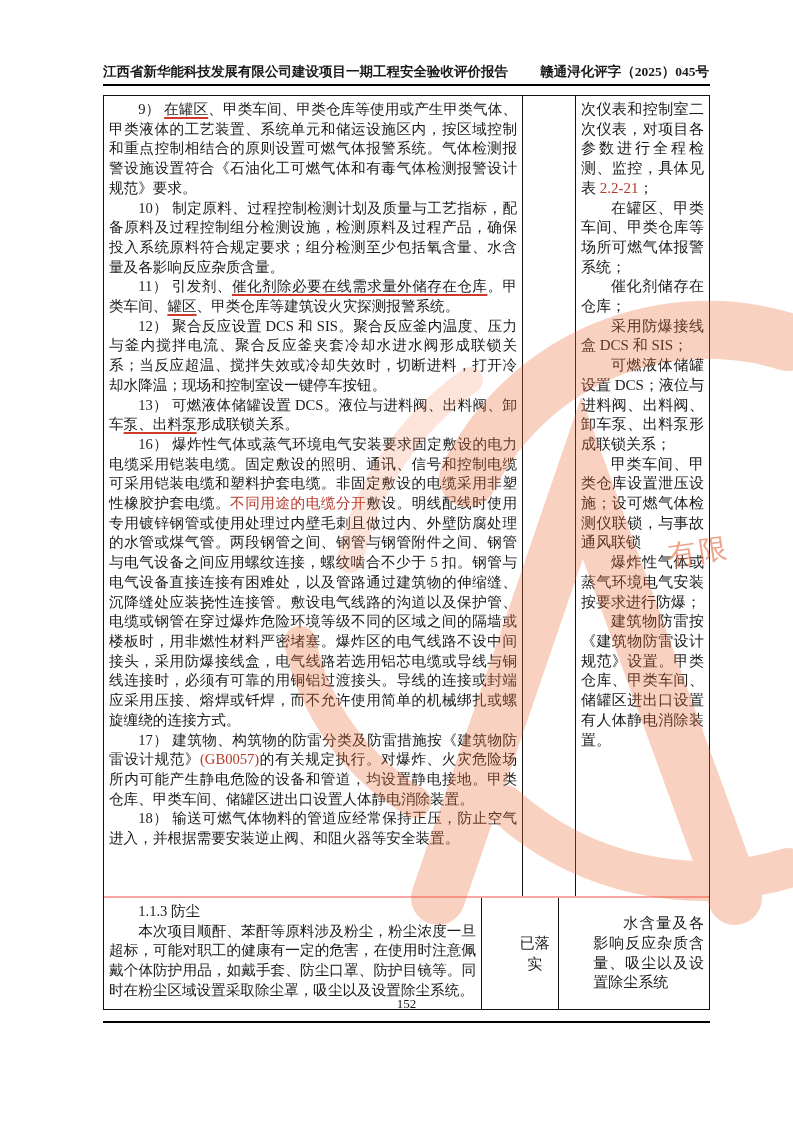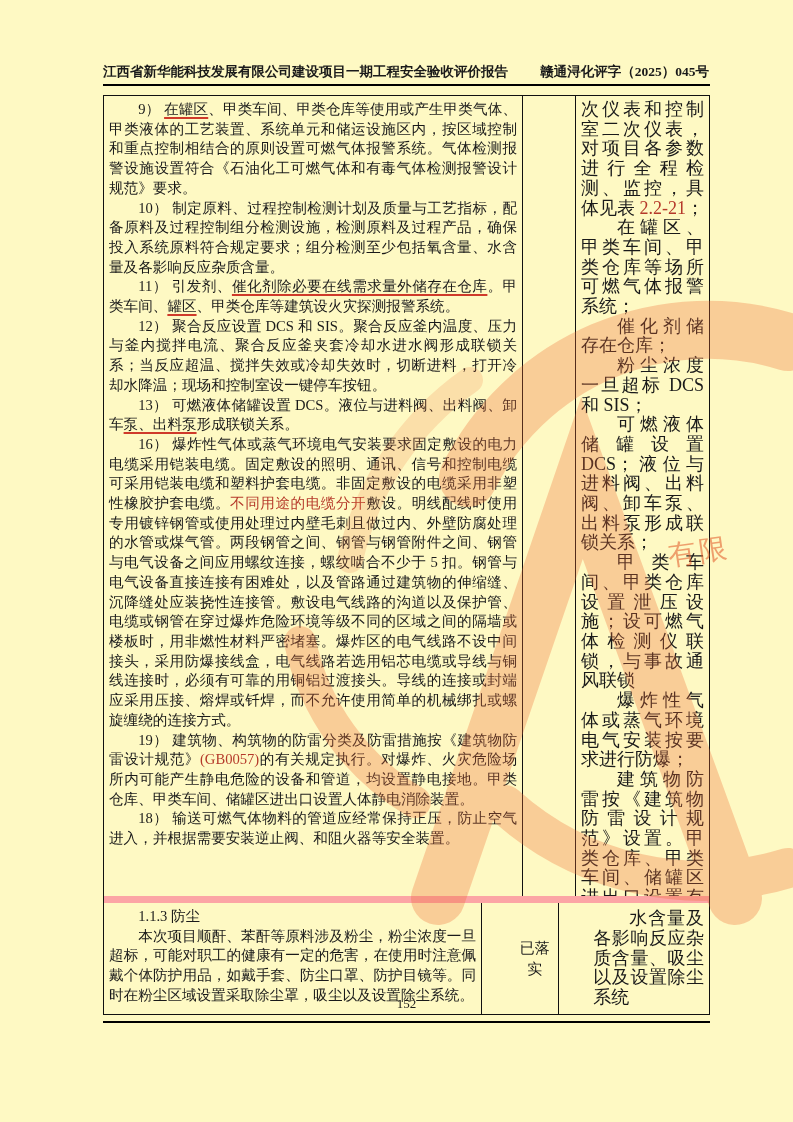--- a/index.html
+++ b/index.html
@@ -1,20 +1,20 @@
 <!DOCTYPE html>
 <html><head>
 <meta charset="utf-8">
 <style>
   html,body{margin:0;padding:0;}
   body{background:#888;}
   .page{
     position:relative;
     width:793px;height:1122px;
-    background:#fef9c3;
+    background:#ffffff;
     font-family:"Liberation Serif","DejaVu Serif",serif;
     color:#1a1a1a;
     overflow:hidden;
   }
   .hdr-left{
     position:absolute;left:103px;top:63px;
     font-size:13.5px;font-weight:bold;white-space:nowrap;
   }
   .hdr-right{
     position:absolute;right:84px;top:63px;
@@ -22,36 +22,36 @@
   }
   .hdr-rule{
     position:absolute;left:103px;top:84px;width:607px;height:2px;background:#000;
   }
   .tbl{
     position:absolute;left:103px;top:95px;width:607px;
     border:1px solid #111;box-sizing:border-box;
   }
   .row{display:flex;}
   .row1{height:800px;}
-  .row2{height:111px;border-top:7px solid #fca5a5;gap:29px;}
+  .row2{height:111px;border-top:2px solid #fca5a5;gap:29px;}
   .cell{box-sizing:border-box;overflow:hidden;}
   .cell-main{
     width:419px;border-right:1px solid #111;
     padding:4px 5px 0 5px;
     font-size:14.6px;line-height:19.7px;
   }
   .cell-status{
     width:53px;border-right:1px solid #111;
     display:flex;align-items:center;justify-content:center;
     text-align:center;font-size:15px;line-height:21px;padding:2px;
   }
   .cell-notes{
     width:133px;
     padding:4px 5px 0 5px;
-    font-size:18px;line-height:19.7px;
+    font-size:15px;line-height:19.7px;
   }
   .notes-center{display:flex;flex-direction:column;justify-content:center;padding-top:0;}
   .para{
     margin:0;text-indent:2em;
     text-align:justify;
   }
   .para.noindent{text-indent:0;}
   .red{color:#b5392a;}
   .ru{
     text-decoration:underline;
@@ -89,31 +89,31 @@
 
   <div class="tbl">
     <div class="row row1">
       <div class="cell cell-main">
           <p class="para"><span>9） </span><span class="ru">在罐区</span><span>、甲类车间、甲类仓库等使用或产生甲类气体、甲类液体的工艺装置、系统单元和储运设施区内，按区域控制和重点控制相结合的原则设置可燃气体报警系统。气体检测报警设施设置符合《石油化工可燃气体和有毒气体检测报警设计规范》要求。</span></p>
           <p class="para"><span>10） 制定原料、过程控制检测计划及质量与工艺指标，配备原料及过程控制组分检测设施，检测原料及过程产品，确保投入系统原料符合规定要求；组分检测至少包括氧含量、水含量及各影响反应杂质含量。</span></p>
           <p class="para"><span>11） 引发剂、</span><span class="ru">催化剂除必要在线需求量外储存在仓库</span><span>。甲类车间、</span><span class="ru">罐区</span><span>、甲类仓库等建筑设火灾探测报警系统。</span></p>
           <p class="para"><span>12） 聚合反应设置 DCS 和 SIS。聚合反应釜内温度、压力与釜内搅拌电流、聚合反应釜夹套冷却水进水阀形成联锁关系；当反应超温、搅拌失效或冷却失效时，切断进料，打开冷却水降温；现场和控制室设一键停车按钮。</span></p>
           <p class="para"><span>13） 可燃液体储罐设置 DCS。液位与进料阀、出料阀、卸车</span><span class="ru">泵、出料泵</span><span>形成联锁关系。</span></p>
           <p class="para"><span>16） 爆炸性气体或蒸气环境电气安装要求固定敷设的电力电缆采用铠装电缆。固定敷设的照明、通讯、信号和控制电缆可采用铠装电缆和塑料护套电缆。非固定敷设的电缆采用非塑性橡胶护套电缆。</span><span class="red">不同用途的电缆分开</span><span>敷设。明线配线时使用专用镀锌钢管或使用处理过内壁毛刺且做过内、外壁防腐处理的水管或煤气管。两段钢管之间、钢管与钢管附件之间、钢管与电气设备之间应用螺纹连接，螺纹啮合不少于 5 扣。钢管与电气设备直接连接有困难处，以及管路通过建筑物的伸缩缝、沉降缝处应装挠性连接管。敷设电气线路的沟道以及保护管、电缆或钢管在穿过爆炸危险环境等级不同的区域之间的隔墙或楼板时，用非燃性材料严密堵塞。爆炸区的电气线路不设中间接头，采用防爆接线盒，电气线路若选用铝芯电缆或导线与铜线连接时，必须有可靠的用铜铝过渡接头。导线的连接或封端应采用压接、熔焊或钎焊，而不允许使用简单的机械绑扎或螺旋缠绕的连接方式。</span></p>
-          <p class="para"><span>19） 建筑物、构筑物的防雷分类及防雷措施按《建筑物防雷设计规范》</span><span class="red">(GB0057)</span><span>的有关规定执行。对爆炸、火灾危险场所内可能产生静电危险的设备和管道，均设置静电接地。甲类仓库、甲类车间、储罐区进出口设置人体静电消除装置。</span></p>
+          <p class="para"><span>17） 建筑物、构筑物的防雷分类及防雷措施按《建筑物防雷设计规范》</span><span class="red">(GB0057)</span><span>的有关规定执行。对爆炸、火灾危险场所内可能产生静电危险的设备和管道，均设置静电接地。甲类仓库、甲类车间、储罐区进出口设置人体静电消除装置。</span></p>
           <p class="para"><span>18） 输送可燃气体物料的管道应经常保持正压，防止空气进入，并根据需要安装逆止阀、和阻火器等安全装置。</span></p>
         </div>
       <div class="cell cell-status">
           <span></span>
         </div>
       <div class="cell cell-notes">
           <p class="para noindent"><span>次仪表和控制室二次仪表，对项目各参数进行全程检测、监控，具体见表 </span><span class="red">2.2-21</span><span>；</span></p>
           <p class="para"><span>在罐区、甲类车间、甲类仓库等场所可燃气体报警系统；</span></p>
           <p class="para"><span>催化剂储存在仓库；</span></p>
-          <p class="para"><span>粉尘浓度一旦超标 DCS 和 SIS；</span></p>
+          <p class="para"><span>采用防爆接线盒 DCS 和 SIS；</span></p>
           <p class="para"><span>可燃液体储罐设置 DCS；液位与进料阀、出料阀、卸车泵、出料泵形成联锁关系；</span></p>
           <p class="para"><span>甲类车间、甲类仓库设置泄压设施；设可燃气体检测仪联锁，与事故通风联锁</span></p>
           <p class="para"><span>爆炸性气体或蒸气环境电气安装按要求进行防爆；</span></p>
           <p class="para"><span>建筑物防雷按《建筑物防雷设计规范》设置。甲类仓库、甲类车间、储罐区进出口设置有人体静电消除装置。</span></p>
         </div>
     </div>
     <div class="row row2">
       <div class="cell cell-main">
           <p class="para"><span>1.1.3 防尘</span></p>
           <p class="para"><span>本次项目顺酐、苯酐等原料涉及粉尘，粉尘浓度一旦超标，可能对职工的健康有一定的危害，在使用时注意佩戴个体防护用品，如戴手套、防尘口罩、防护目镜等。同时在粉尘区域设置采取除尘罩，吸尘以及设置除尘系统。</span></p>

